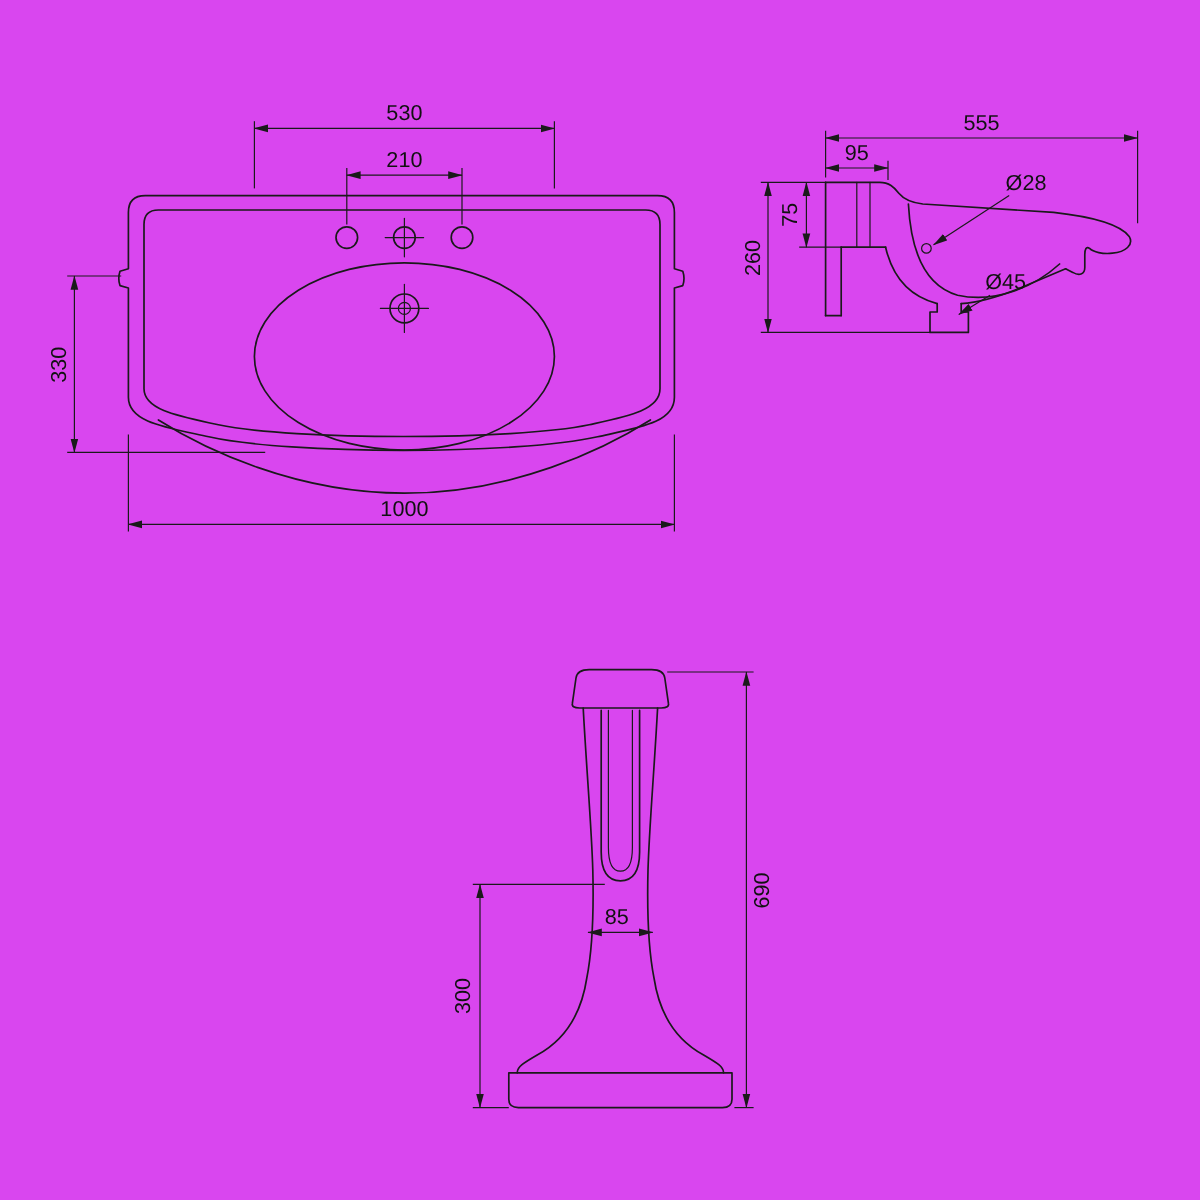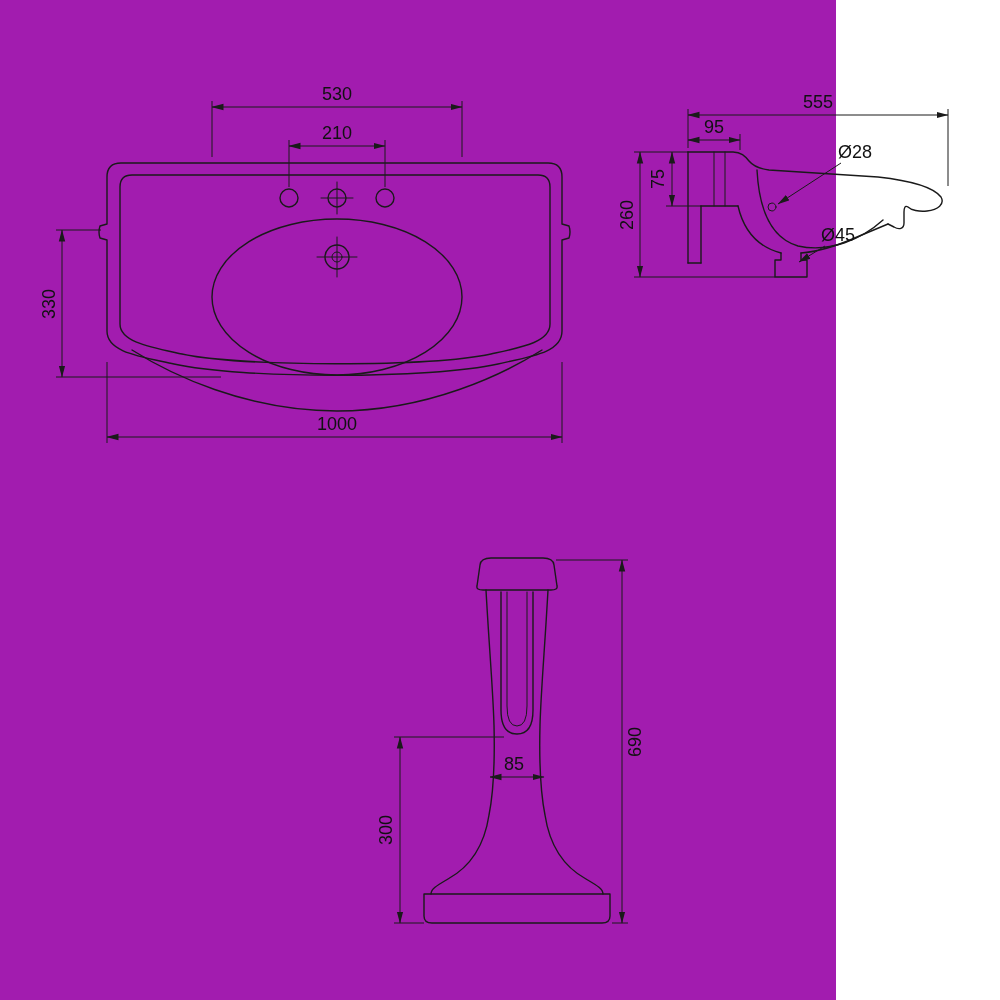--- a/index.html
+++ b/index.html
@@ -6,23 +6,23 @@
     margin: 0;
     padding: 0;
     width: 1000px;
     height: 1000px;
     background: #ffffff;
     overflow: hidden;
     font-family: "Liberation Sans", sans-serif;
   }
   .canvas {
     position: relative;
-    width: 836px;
+    width: 1000px;
     height: 1000px;
-    background: #a21caf;
+    background: #d946ef;
   }
   svg { display: block; }
   .obj {
     fill: none;
     stroke: #1a1a1a;
     stroke-width: 1.4;
     stroke-linecap: round;
     stroke-linejoin: round;
   }
   .thin {

